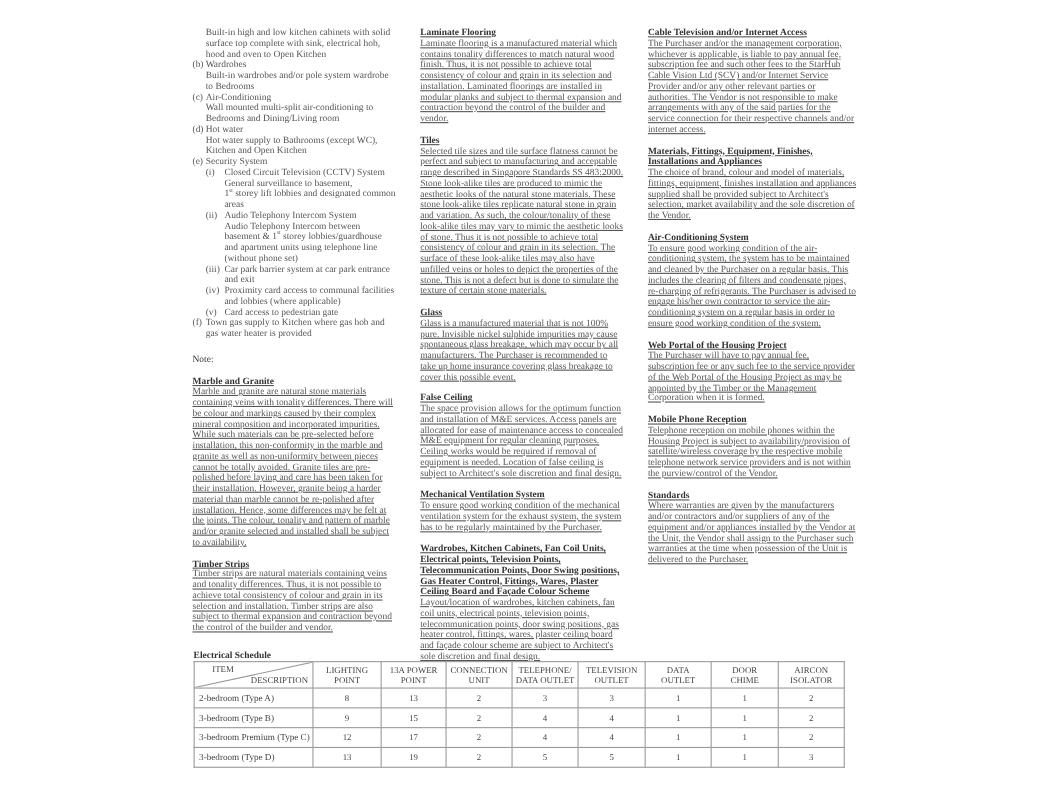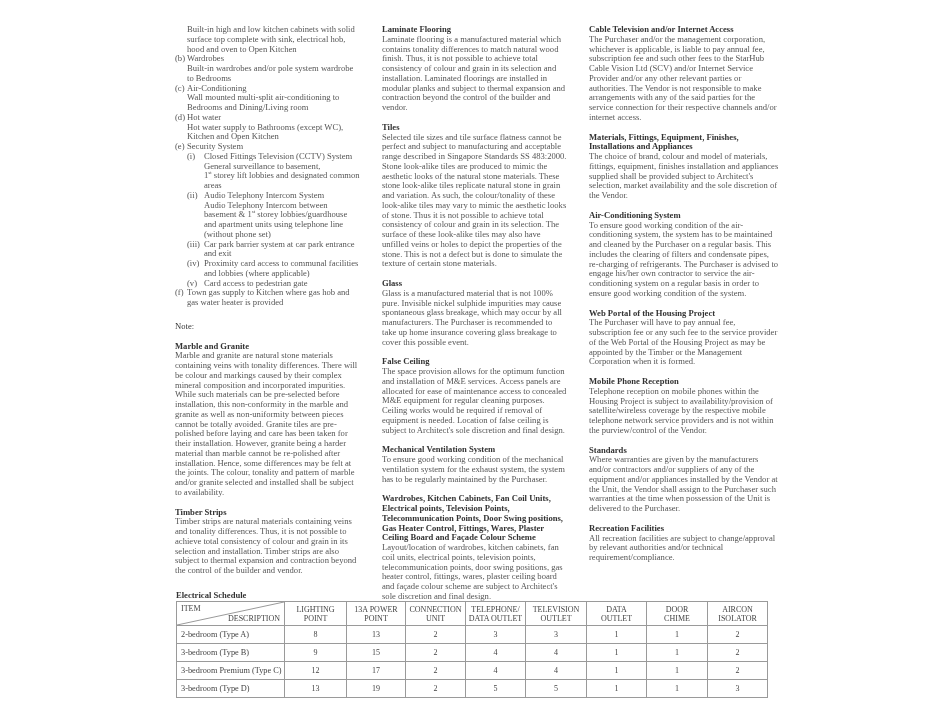--- a/index.html
+++ b/index.html
@@ -4,41 +4,41 @@
 <style>
   html, body { margin:0; padding:0; background:#ffffff; }
   body { width:943px; height:717px; position:relative; overflow:hidden;
          font-family:"Liberation Serif", "DejaVu Serif", serif; color:#555555; }
   .col { position:absolute; top:25px; font-size:8.6px; line-height:9.75px; }
   .col1 { left:175px; width:185px; }
   .col2 { left:382px; width:185px; }
   .col3 { left:589px; width:190px; }
   .para { margin:0; }
   .heading { font-weight:bold; color:#333333; margin:0; }
-  .section { margin-bottom:10px; }
+  .section { margin-bottom:10px;text-decoration:underline; }
   .list-item { display:flex; margin:0; }
   .marker { width:12px; flex:0 0 12px; }
   .sub-marker { width:17px; flex:0 0 17px; }
   .item-body { flex:1; }
   .indent { padding-left:12px; }
   .note { font-weight:normal; color:#333333; margin:14px 0 10px 0; }
   sup { font-size:5px; line-height:0; }
 
   .schedule-title { position:absolute; left:176px; top:590px; font-size:8.6px;
                     font-weight:bold; color:#333333; }
   table.schedule { position:absolute; left:176px; top:601px; border-collapse:collapse;
                    font-size:8px; color:#444444; }
   table.schedule td, table.schedule th { border:1px solid #9a9a9a; text-align:center;
                    padding:0; font-weight:normal; }
   table.schedule th { height:23px; line-height:9px; }
   table.schedule td { height:17px; }
   table.schedule td.item-name { text-align:left; padding-left:4px; font-size:8.3px; }
   .diag-cell { position:relative; }
   .diag-cell svg { position:absolute; left:0; top:0; width:100%; height:100%; }
-  .diag-item { position:absolute; left:4px; top:2px; }
+  .diag-item { position:absolute; left:16px; top:2px; }
   .diag-desc { position:absolute; right:4px; bottom:2px; }
 </style>
 </head>
 <body>
 
 <div class="col col1">
   <p class="para indent">Built-in high and low kitchen cabinets with solid surface top complete with sink, electrical hob, hood and oven to Open Kitchen</p>
 
   <div class="list-item">
     <span class="marker">(b)</span>
@@ -62,21 +62,21 @@
     </div>
   </div>
   <div class="list-item">
     <span class="marker">(e)</span>
     <div class="item-body">
       <div>Security System</div>
       <div class="sub-list-inner">
         <div class="list-item">
           <span class="sub-marker">(i)</span>
           <div class="item-body">
-            <div>Closed Fittings Television (CCTV) System</div>
+            <div>Closed Circuit Television (CCTV) System</div>
             <div>General surveillance to basement,</div>
             <div><span>1</span><sup>st</sup><span> storey lift lobbies and designated common areas</span></div>
           </div>
         </div>
         <div class="list-item">
           <span class="sub-marker">(ii)</span>
           <div class="item-body">
             <div>Audio Telephony Intercom System</div>
             <div><span>Audio Telephony Intercom between basement &amp; 1</span><sup>st</sup><span> storey lobbies/guardhouse and apartment units using telephone line (without phone set)</span></div>
           </div>
@@ -157,24 +157,20 @@
     <p class="heading">Web Portal of the Housing Project</p>
     <p class="para">The Purchaser will have to pay annual fee, subscription fee or any such fee to the service provider of the Web Portal of the Housing Project as may be appointed by the Timber or the Management Corporation when it is formed.</p>
   </div>
   <div class="section">
     <p class="heading">Mobile Phone Reception</p>
     <p class="para">Telephone reception on mobile phones within the Housing Project is subject to availability/provision of satellite/wireless coverage by the respective mobile telephone network service providers and is not within the purview/control of the Vendor.</p>
   </div>
   <div class="section">
     <p class="heading">Standards</p>
     <p class="para">Where warranties are given by the manufacturers and/or contractors and/or suppliers of any of the equipment and/or appliances installed by the Vendor at the Unit, the Vendor shall assign to the Purchaser such warranties at the time when possession of the Unit is delivered to the Purchaser.</p>
-  </div>
-  <div class="section">
-    <p class="heading">Recreation Facilities</p>
-    <p class="para">All recreation facilities are subject to change/approval by relevant authorities and/or technical requirement/compliance.</p>
   </div>
 </div>
 
 <div class="schedule-title">Electrical Schedule</div>
 <table class="schedule">
   <colgroup>
     <col style="width:108px">
       <col style="width:62px">
       <col style="width:59px">
       <col style="width:60px">

